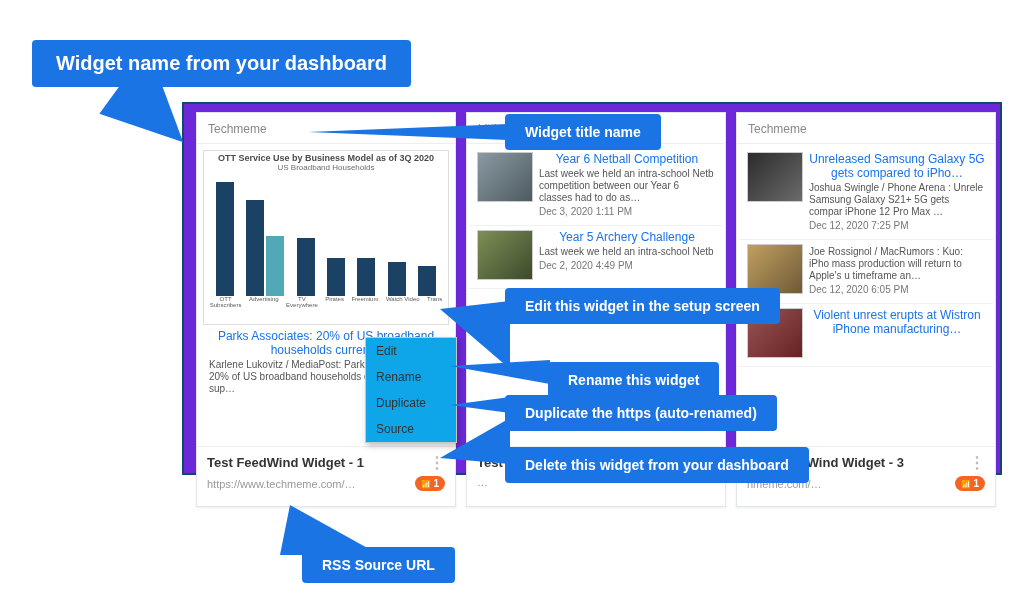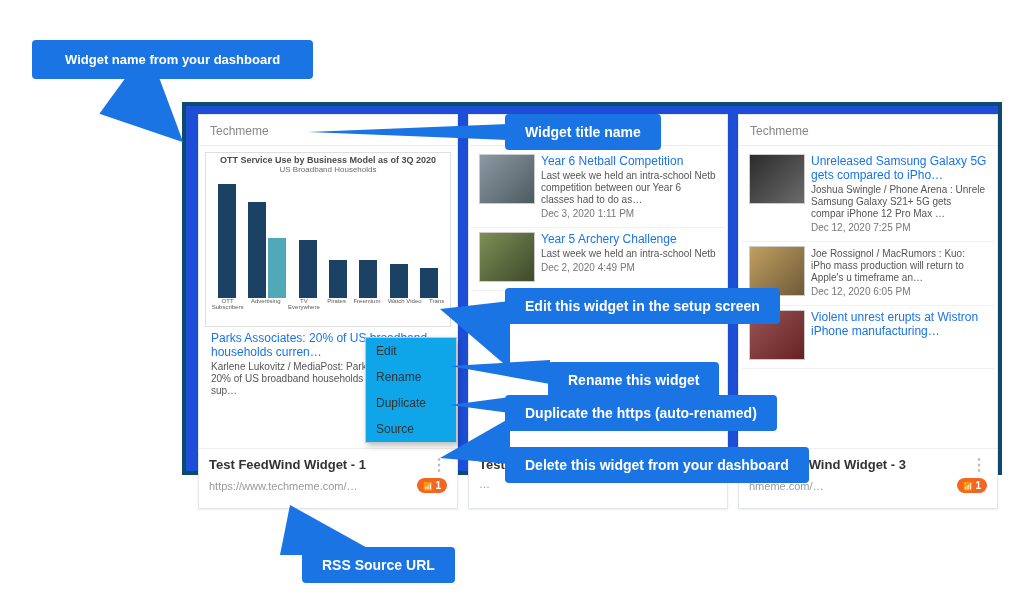--- a/index.html
+++ b/index.html
@@ -18,36 +18,36 @@
     position: absolute;
     background: #1b74e4;
     color: #fff;
     font-weight: bold;
     font-size: 14px;
     padding: 10px 20px;
     border-radius: 4px;
     white-space: nowrap;
     z-index: 20;
   }
-  .callout.big { font-size: 13px; padding: 12px 33px; }
+  .callout.big { font-size: 20px; padding: 12px 24px; }
 
   
   .wedge {
     position: absolute;
     width: 0; height: 0;
     z-index: 19;
   }
 
   
   #dash {
     position: absolute;
     left: 182px; top: 102px;
     width: 820px; height: 373px;
-    background: #1d4ed8;
-    border: 4px solid #0c4a6e;
+    background: #6d28d9;
+    border: 2px solid #0c4a6e;
     padding: 10px;
   }
 
   .col {
     position: absolute;
     top: 8px;
     width: 260px;
     height: 395px;
     background: #fff;
     border: 1px solid #e3e6ea;
@@ -116,21 +116,21 @@
     border-bottom: 1px solid #f0f0f0;
     font-size: 10px;
   }
   .thumb {
     flex: 0 0 56px;
     height: 50px;
     background: linear-gradient(135deg,#8b9aa3,#4d5a60);
     border: 1px solid #ccc;
   }
   .item-txt { flex: 1; overflow: hidden; }
-  .item-title { color: #1a73e8; font-size: 12px; line-height: 14px; }
+  .item-title { color: #1a73e8; font-size: 12px; line-height: 14px; text-align: center; }
   .item-desc { color: #555; font-size: 10px; line-height: 12px; margin: 2px 0; }
   .item-date { color: #777; font-size: 10px; }
 
   
   #col1 .body-inner {
     padding: 6px;
   }
   #chartbox {
     height: 175px;
     border: 1px solid #ddd;

